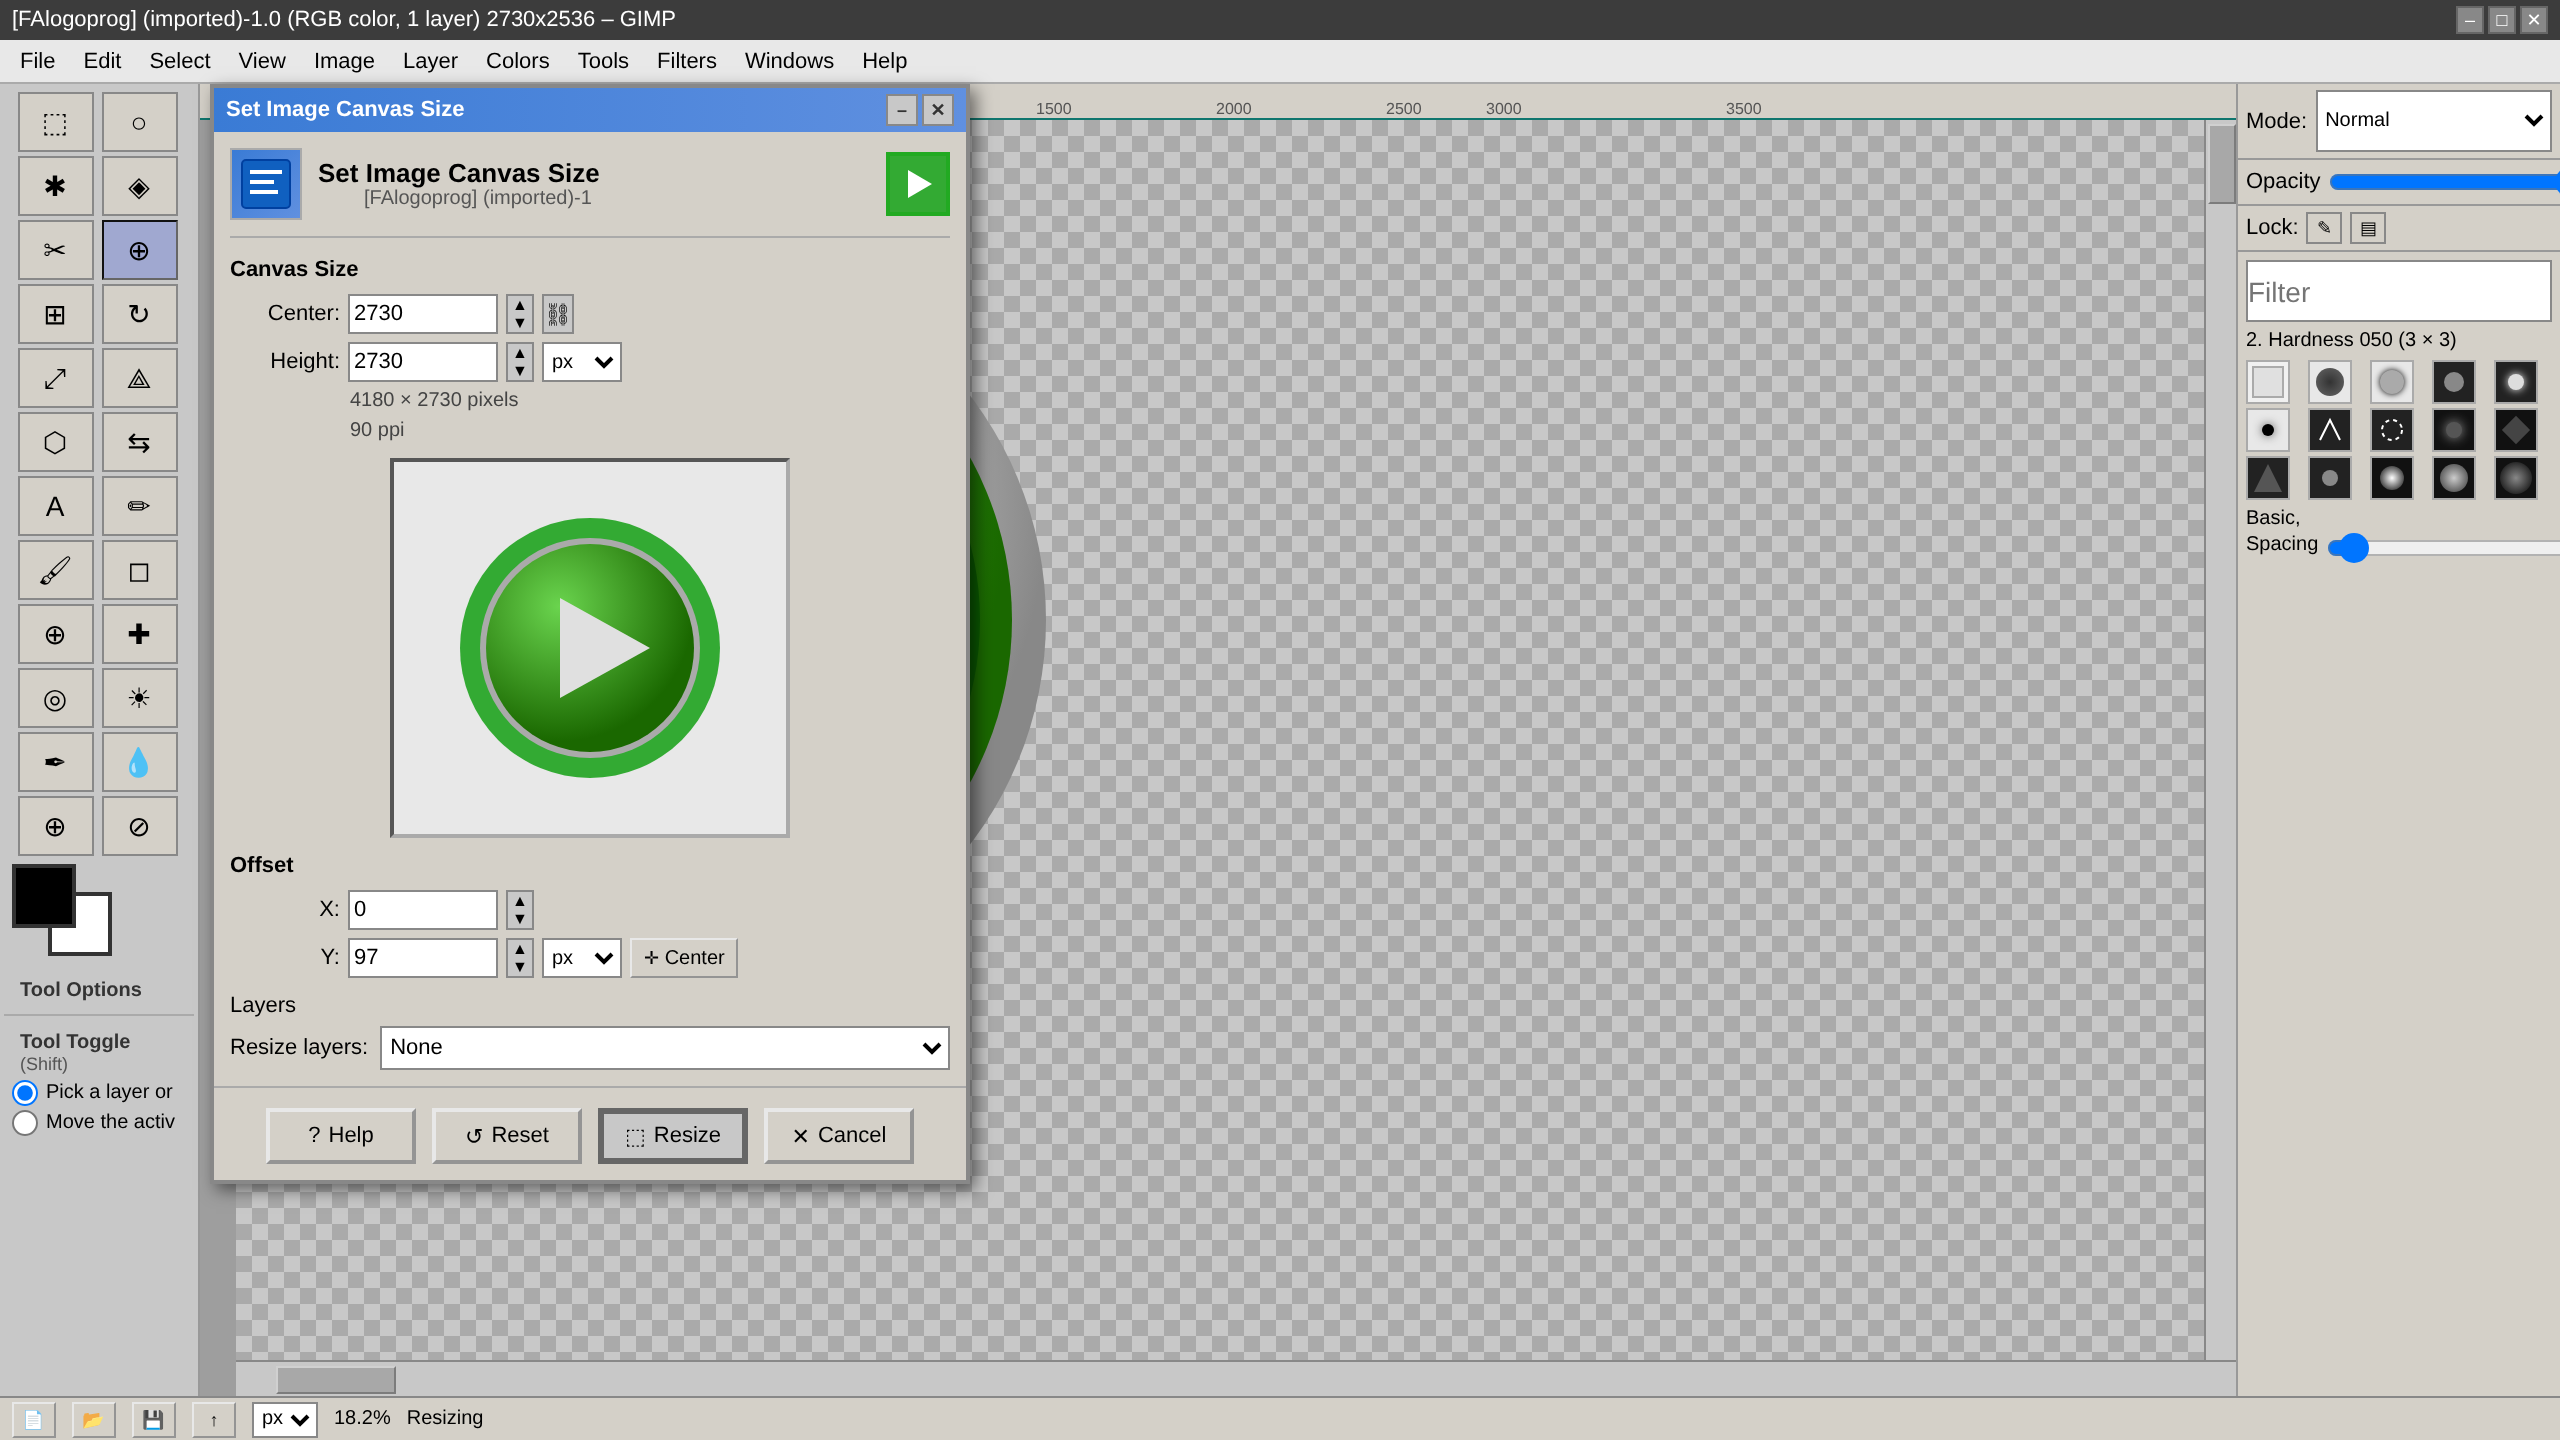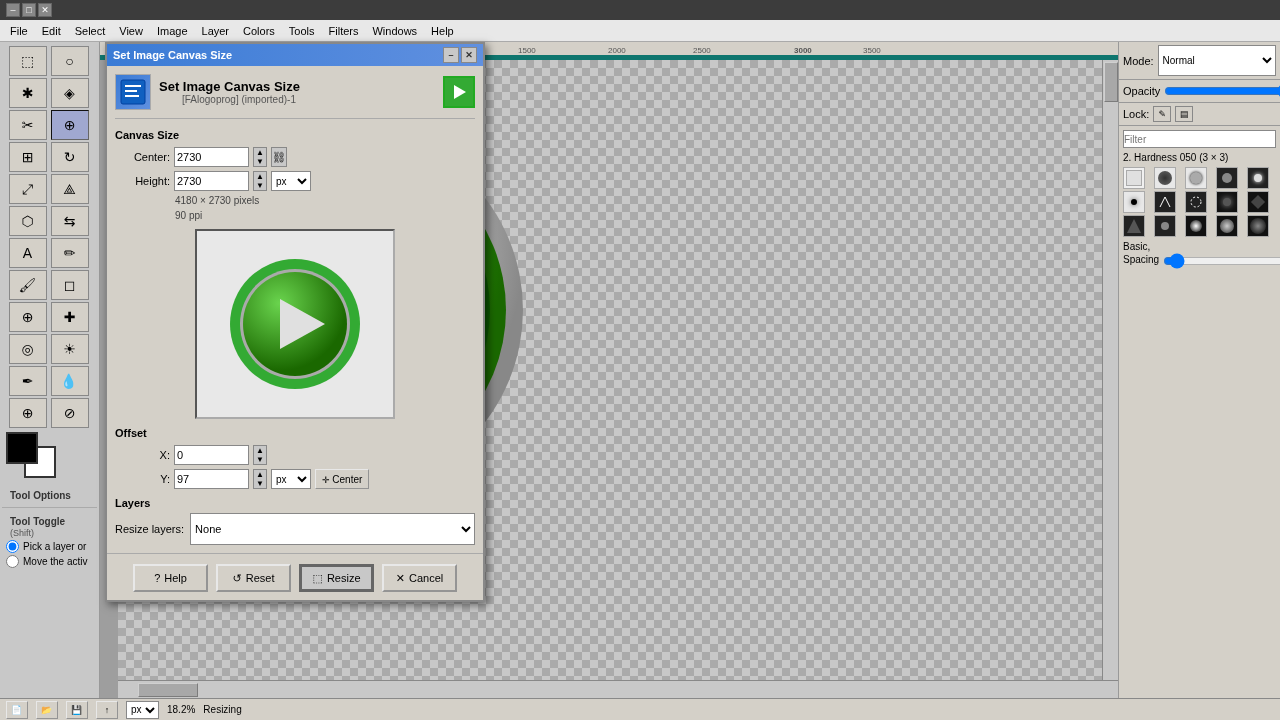--- a/index.html
+++ b/index.html
@@ -116,21 +116,21 @@
     
     #canvas-area {
       flex: 1;
       background: #9e9e9e;
       overflow: hidden;
       position: relative;
     }
     #ruler-top {
       background: #d4d0c8;
       height: 18px;
-      border-bottom: 5px solid #0f766e;
+      border-bottom: 1px solid #0f766e;
       position: relative;
       overflow: hidden;
     }
     #canvas-viewport {
       position: absolute;
       left: 18px; top: 18px;
       right: 0; bottom: 18px;
       overflow: hidden;
       background: #6e6e6e;
     }
@@ -373,32 +373,32 @@
       display: flex; align-items: center; justify-content: center;
       position: relative;
     }
 
     
     .layers-section {
       margin-top: 8px;
     }
     .layers-header {
       font-size: 11px;
-      font-weight: bold;
+      font-weight: normal;
       margin-bottom: 4px;
     }
     #resize-layers-row {
       display: flex;
       align-items: center;
       gap: 6px;
     }
     #resize-layers-label { font-size: 11px; }
     #resize-layers-select {
       flex: 1;
-      height: 32px;
+      height: 22px;
       background: #fff;
       border: 1px solid #888;
       font-size: 11px;
     }
 
     
     #dialog-buttons {
       display: flex;
       justify-content: center;
       gap: 8px;
@@ -460,20 +460,21 @@
       left: 18px; bottom: 0;
       height: 18px; right: 0;
       background: #c8c8c8;
       border-top: 1px solid #888;
     }
   </style>
 </head>
 <body>
 
 <div id="title-bar">
+  <span>[FAlogoprog] (imported)-1.0 (RGB color, 1 layer) 2730x2536 – GIMP</span>
   <div id="title-bar-controls">
     <span>–</span>
     <span>□</span>
     <span>✕</span>
   </div>
 </div>
 
 <div id="menu-bar">
   <span class="menu-item">File</span>
   <span class="menu-item">Edit</span>
@@ -554,21 +555,21 @@
 
       <div style="position:absolute; top:0; left:18px; right:16px; height:100%; display:flex; align-items:flex-end;">
         <span style="font-size:8px; color:#555; position:absolute; left:0px;">-1000</span>
         <span style="font-size:8px; color:#555; position:absolute; left:80px;">-500</span>
         <span style="font-size:8px; color:#555; position:absolute; left:160px;">0</span>
         <span style="font-size:8px; color:#555; position:absolute; left:220px;">500</span>
         <span style="font-size:8px; color:#555; position:absolute; left:310px;">1000</span>
         <span style="font-size:8px; color:#555; position:absolute; left:400px;">1500</span>
         <span style="font-size:8px; color:#555; position:absolute; left:490px;">2000</span>
         <span style="font-size:8px; color:#555; position:absolute; left:575px;">2500</span>
-        <span style="font-size:8px; color:#555; position:absolute; left:676px;font-weight:bold;">3000</span>
+        <span style="font-size:8px; color:#555; position:absolute; left:625px;">3000</span>
         <span style="font-size:8px; color:#555; position:absolute; left:745px;">3500</span>
       </div>
     </div>
 
     <div id="canvas-viewport">
 
       <div style="position:absolute; left:0; top:0; right:0; bottom:0;" class="checker-bg">
       </div>
 
       <div id="play-icon-large">
@@ -632,21 +633,21 @@
     <div id="lock-row">
       <span>Lock:</span>
       <button style="width:18px; height:16px; font-size:9px; background:#d4d0c8; border:1px solid #888; cursor:pointer;">✎</button>
       <button style="width:18px; height:16px; font-size:9px; background:#d4d0c8; border:1px solid #888; cursor:pointer;">▤</button>
     </div>
 
 
     <div id="brushes-area">
 
       <div style="margin-bottom:4px;">
-        <input type="text" style="width: 100%; height: 18px; font-size: 10px; border: 1px solid rgb(136, 136, 136);" placeholder="Filter">
+        <input type="text" style="width: 100%; height: 31px; font-size: 14px; border: 1px solid rgb(136, 136, 136);" placeholder="Filter">
       </div>
       <div style="font-size:10px; margin-bottom:4px;">2. Hardness 050 (3 × 3)</div>
 
       <div class="brush-grid">
 
         <div class="brush-cell" style="background:#f0f0f0;">
           <div style="width:16px;height:16px;background:#e0e0e0;border:1px solid #aaa;"></div>
         </div>
         <div class="brush-cell" style="background:#e8e8e8;">
           <div style="width:14px;height:14px;border-radius:50%;background:radial-gradient(#333,#666);"></div>

